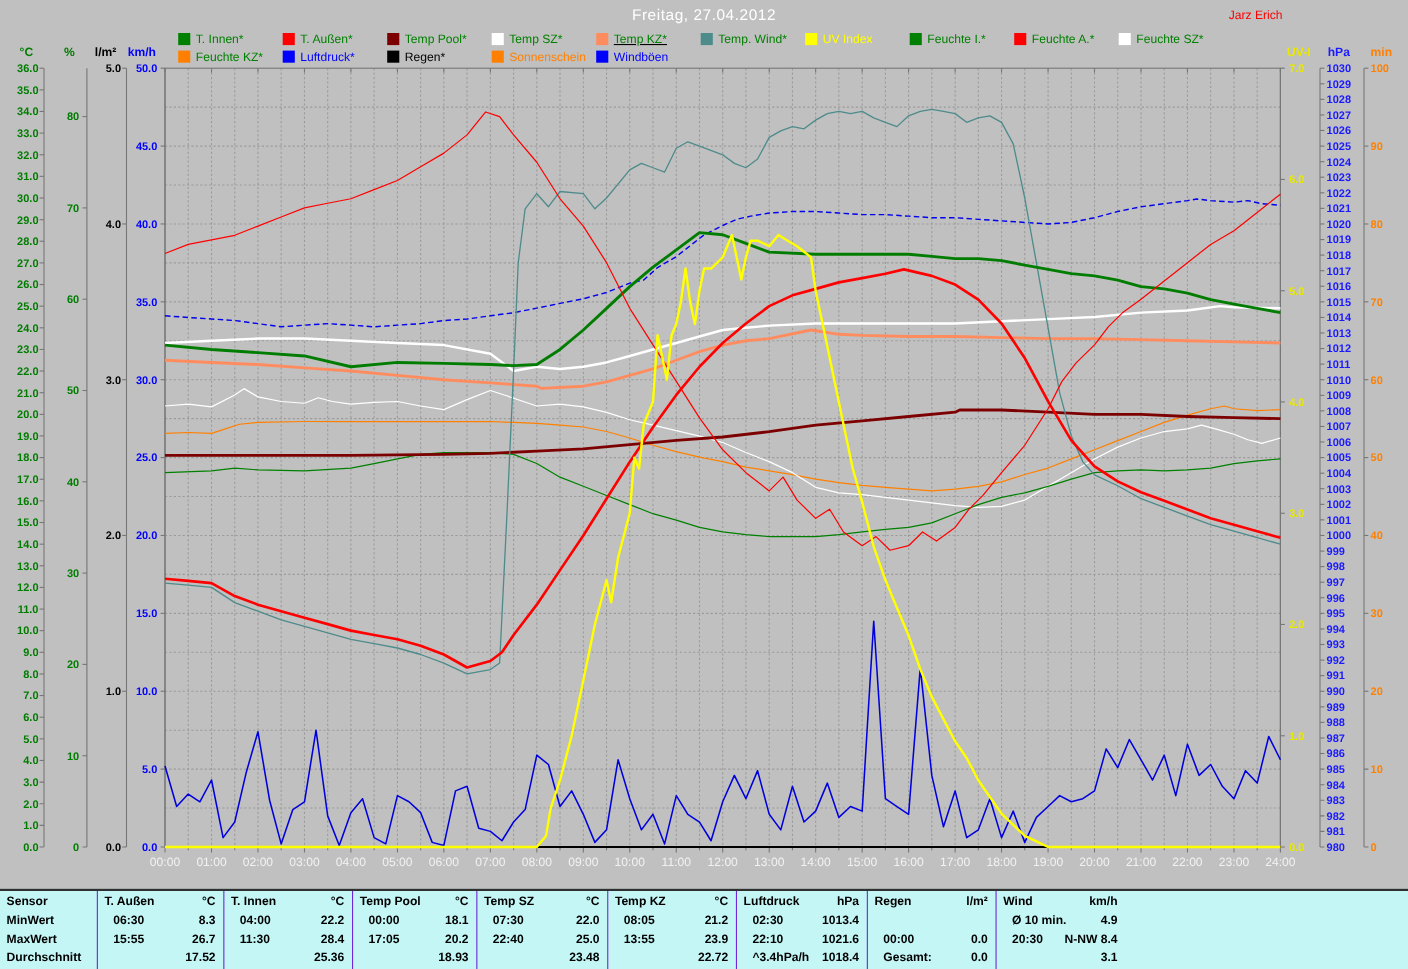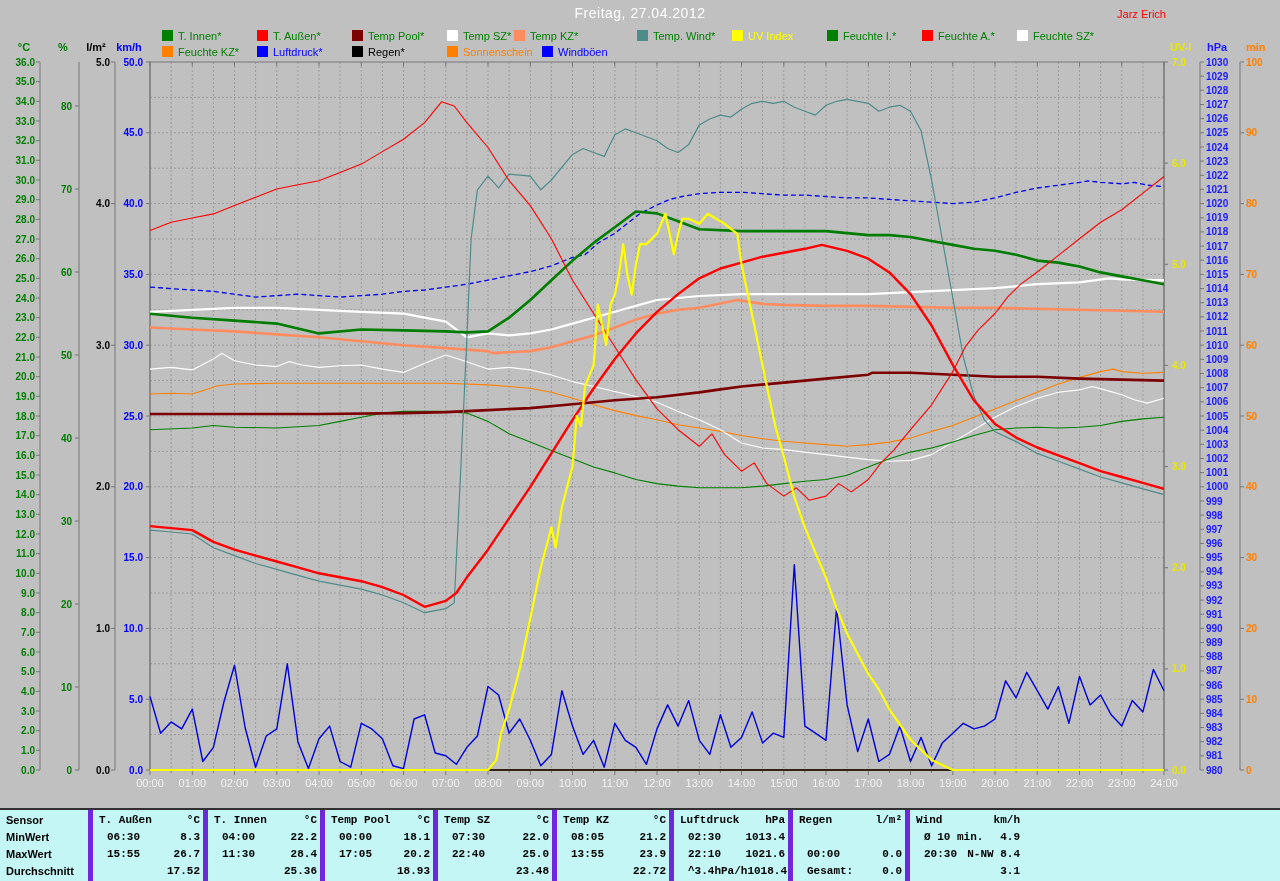--- a/index.html
+++ b/index.html
@@ -8,21 +8,21 @@
   #title{position:absolute;top:5px;left:0;width:1280px;text-align:center;color:#ffffff;
     font-size:14px;letter-spacing:.5px;}
   #watermark{position:absolute;top:8px;right:8px;color:#ff0000;font-size:11px;text-align:right;}
   #legend{position:absolute;top:0;left:0;width:1280px;height:62px;}
   .lg-item{position:absolute;height:13px;display:flex;align-items:center;font-size:11px;cursor:default;}
   .lg-box{width:11px;height:11px;display:inline-block;margin-right:5px;flex:none;}
   #chart{position:absolute;top:0;left:0;}
   #stats{position:absolute;top:808px;left:0;width:1280px;height:73px;background:#c4f6f6;
     border-top:2px solid #303030;color:#000;font-size:11px;font-weight:bold;}
   .tcol{position:absolute;top:0;height:71px;}
-  .tcol.sep{border-left:5px solid #6d28d9;font-family:Liberation Mono, monospace;}
+  .tcol.sep{border-left:1px solid #6d28d9;}
   .trow{position:absolute;left:0;right:0;height:17px;line-height:17px;display:flex;
     justify-content:space-between;white-space:nowrap;}
   .trow .lft{padding-left:14px;}
   .trow .rgt{padding-right:8px;text-align:right;flex:1;}
   .trow.hdr .lft{padding-left:6px;}
 </style>
 </head>
 <body>
 
 <div id="app">
@@ -38,21 +38,21 @@
         <span style="color: rgb(0, 128, 0);">T. Außen*</span>
       </div>
       <div class="lg-item" style="left: 352px; top: 29px;">
         <span class="lg-box" style="background: rgb(125, 0, 0);"></span>
         <span style="color: rgb(0, 128, 0);">Temp Pool*</span>
       </div>
       <div class="lg-item" style="left: 447px; top: 29px;">
         <span class="lg-box" style="background: rgb(255, 255, 255);"></span>
         <span style="color: rgb(0, 128, 0);">Temp SZ*</span>
       </div>
-      <div class="lg-item" style="left: 514px; top: 29px;">
+      <div class="lg-item" style="left: 542px; top: 29px; text-decoration: underline;">
         <span class="lg-box" style="background: rgb(255, 140, 95);"></span>
         <span style="color: rgb(0, 128, 0);">Temp KZ*</span>
       </div>
       <div class="lg-item" style="left: 637px; top: 29px;">
         <span class="lg-box" style="background: rgb(78, 139, 139);"></span>
         <span style="color: rgb(0, 128, 0);">Temp. Wind*</span>
       </div>
       <div class="lg-item" style="left: 732px; top: 29px;">
         <span class="lg-box" style="background: rgb(255, 255, 0);"></span>
         <span style="color: rgb(255, 255, 0);">UV Index</span>

